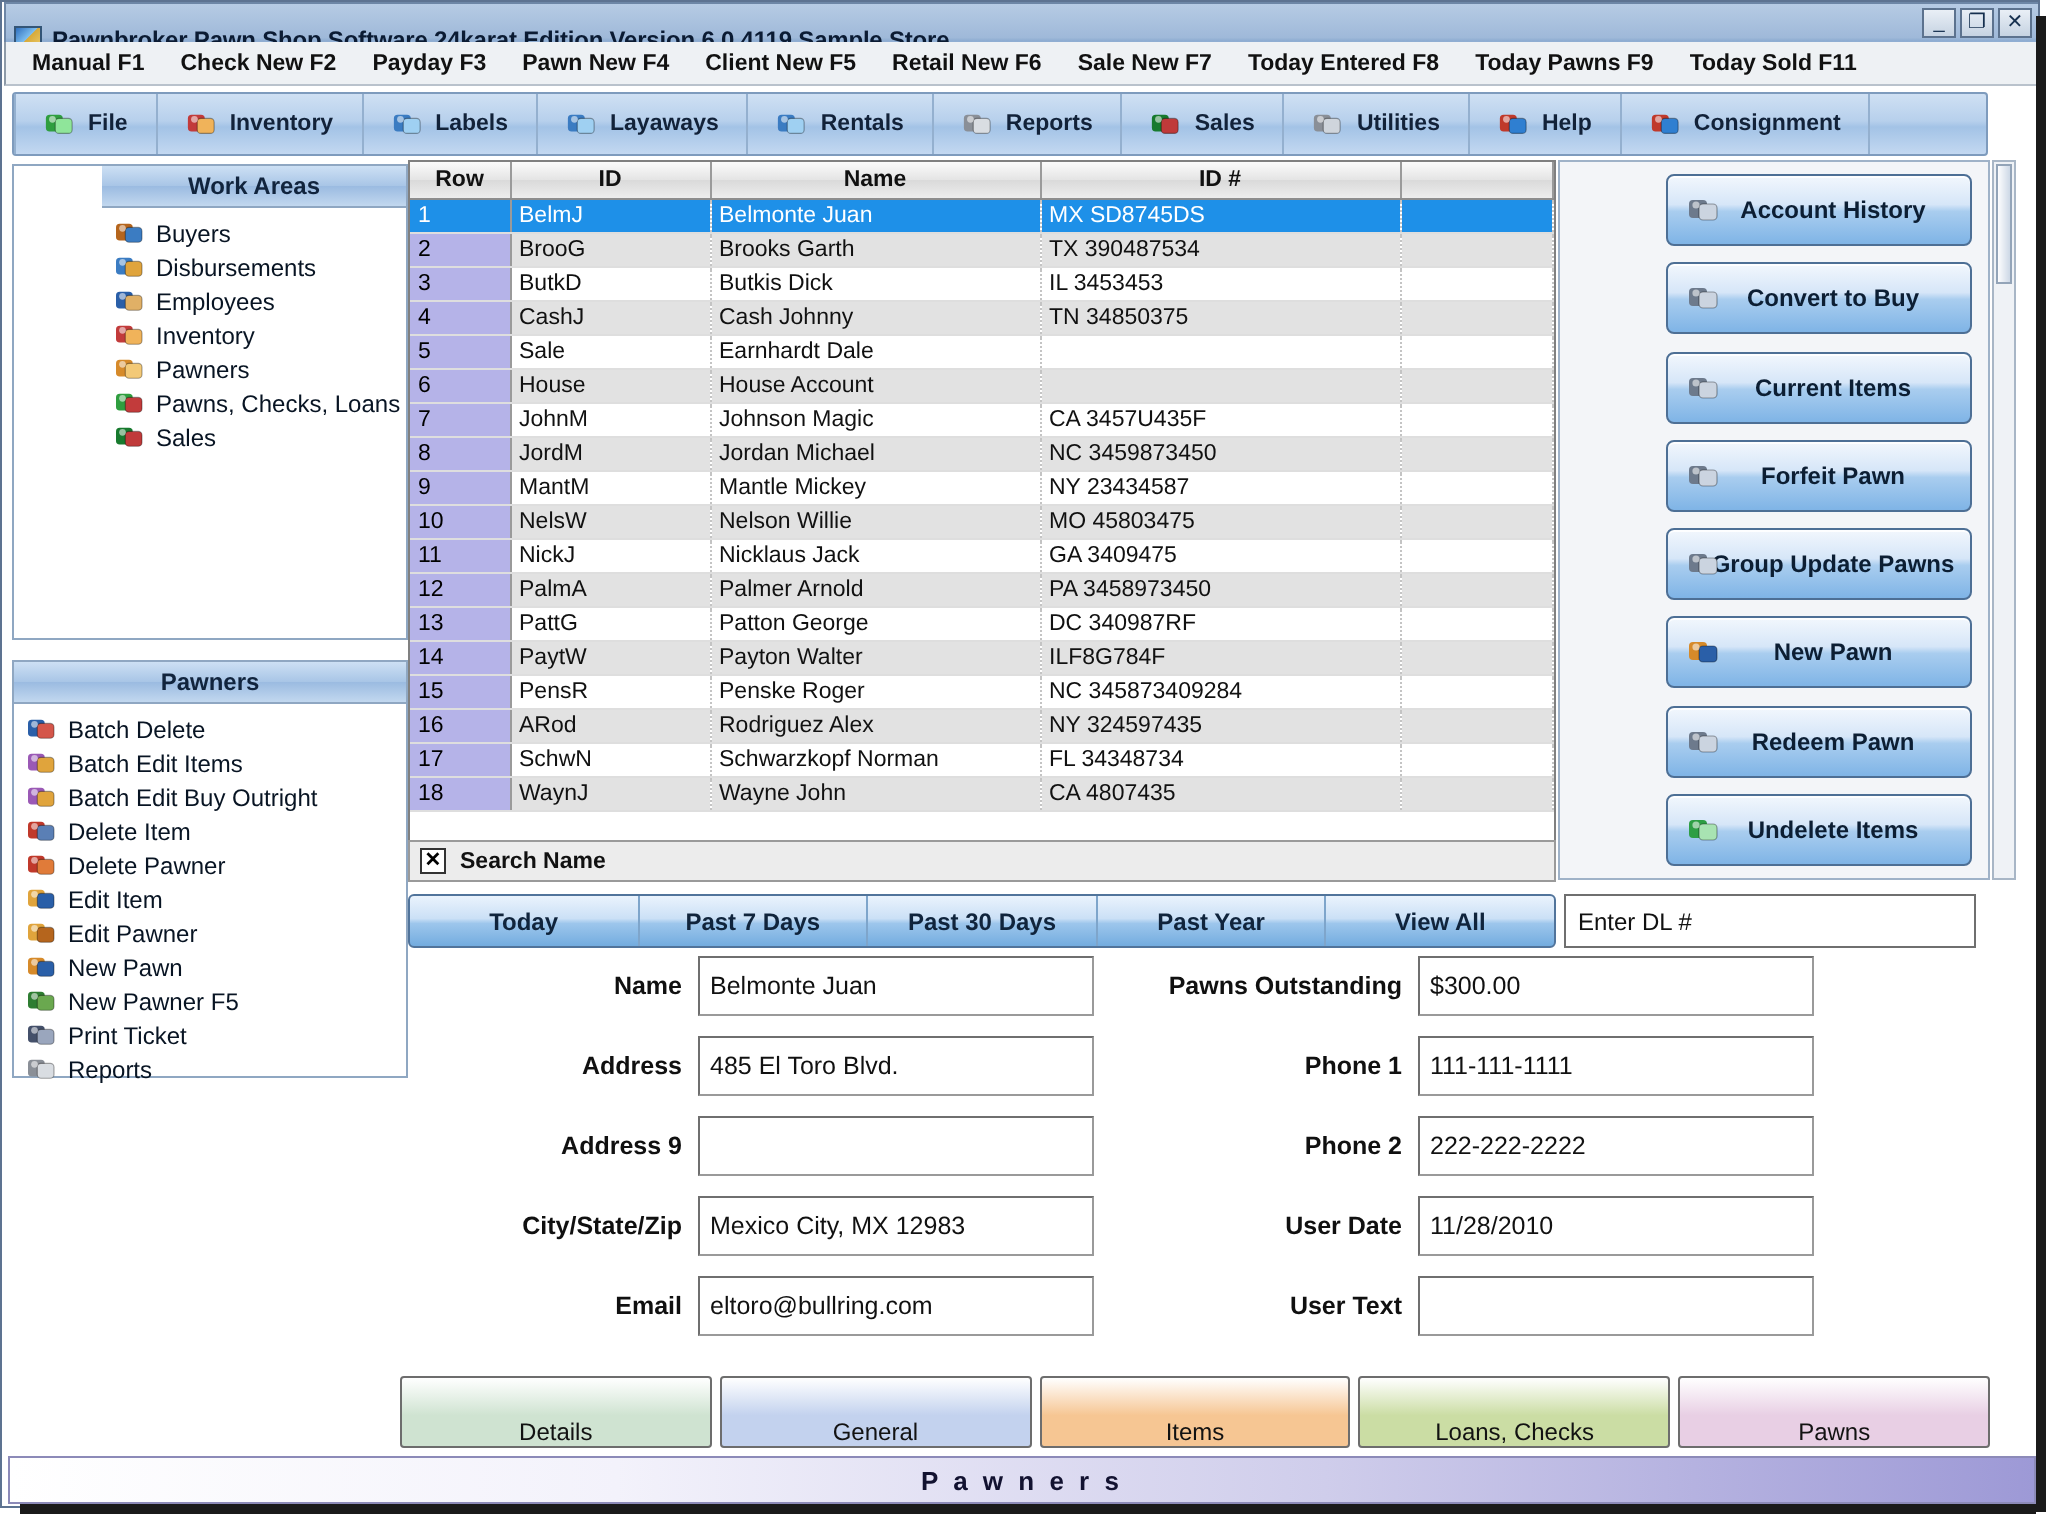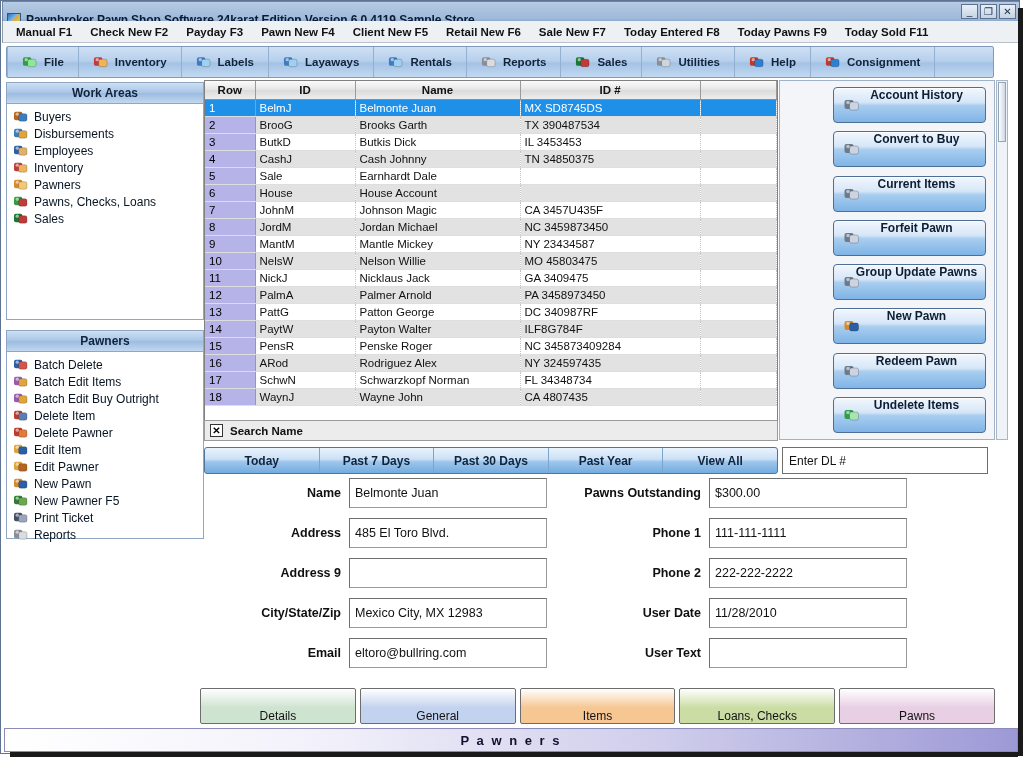--- a/index.html
+++ b/index.html
@@ -83,21 +83,21 @@
     display:flex; align-items:center; justify-content:center;
     font-size:12px; font-weight:700; color:#11243d;
   }
   .panel-body { padding:4px 0 4px 6px; }
   .pitem {
     display:flex; align-items:center; gap:6px;
     height:17px; font-size:12px; color:#081423; white-space:nowrap;
   }
   .picn { width:15px; height:13px; flex:0 0 auto; }
 
-  #workareas { left:6px; top:82px; width:198px; height:238px; }
+  #workareas { left:6px; top:82px; width:198px; height:238px;padding-left:44px; }
   #pawners-panel { left:6px; top:330px; width:198px; height:209px; }
 
   
   .grid-wrap {
     position:absolute; left:204px; top:80px; width:574px; height:360px;
     border:1px solid #808080; background:#fff;
   }
   table.grid { border-collapse:collapse; width:100%; table-layout:fixed; }
   table.grid th {
     height:18px;
@@ -139,21 +139,21 @@
   .actions {
     position:absolute; left:779px; top:80px; width:216px; height:360px;
     background:#f3f5f8; border:1px solid #9fb2c8;
     padding:6px 8px;
     display:flex; flex-direction:column; justify-content:space-between;
   }
   .abtn {
     height:36px;
     background:linear-gradient(to bottom,#f2f7fd 0%,#d6e6f8 42%,#a9cdef 52%,#7fb4e6 100%);
     border:1px solid #4d6f95; border-radius:4px;
-    display:flex; position:relative;
+    display:flex; align-items:center; position:relative;
     font-size:12px; font-weight:600; color:#0c1e33;
     box-shadow:inset 0 1px 0 rgba(255,255,255,.85);
     margin-left:45px;
   }
   .abtn .aicn {
     position:absolute; left:9px; top:50%; transform:translateY(-50%);
     width:17px; height:14px;
   }
   .abtn .atxt { width:100%; text-align:center; padding-left:14px; }
 

